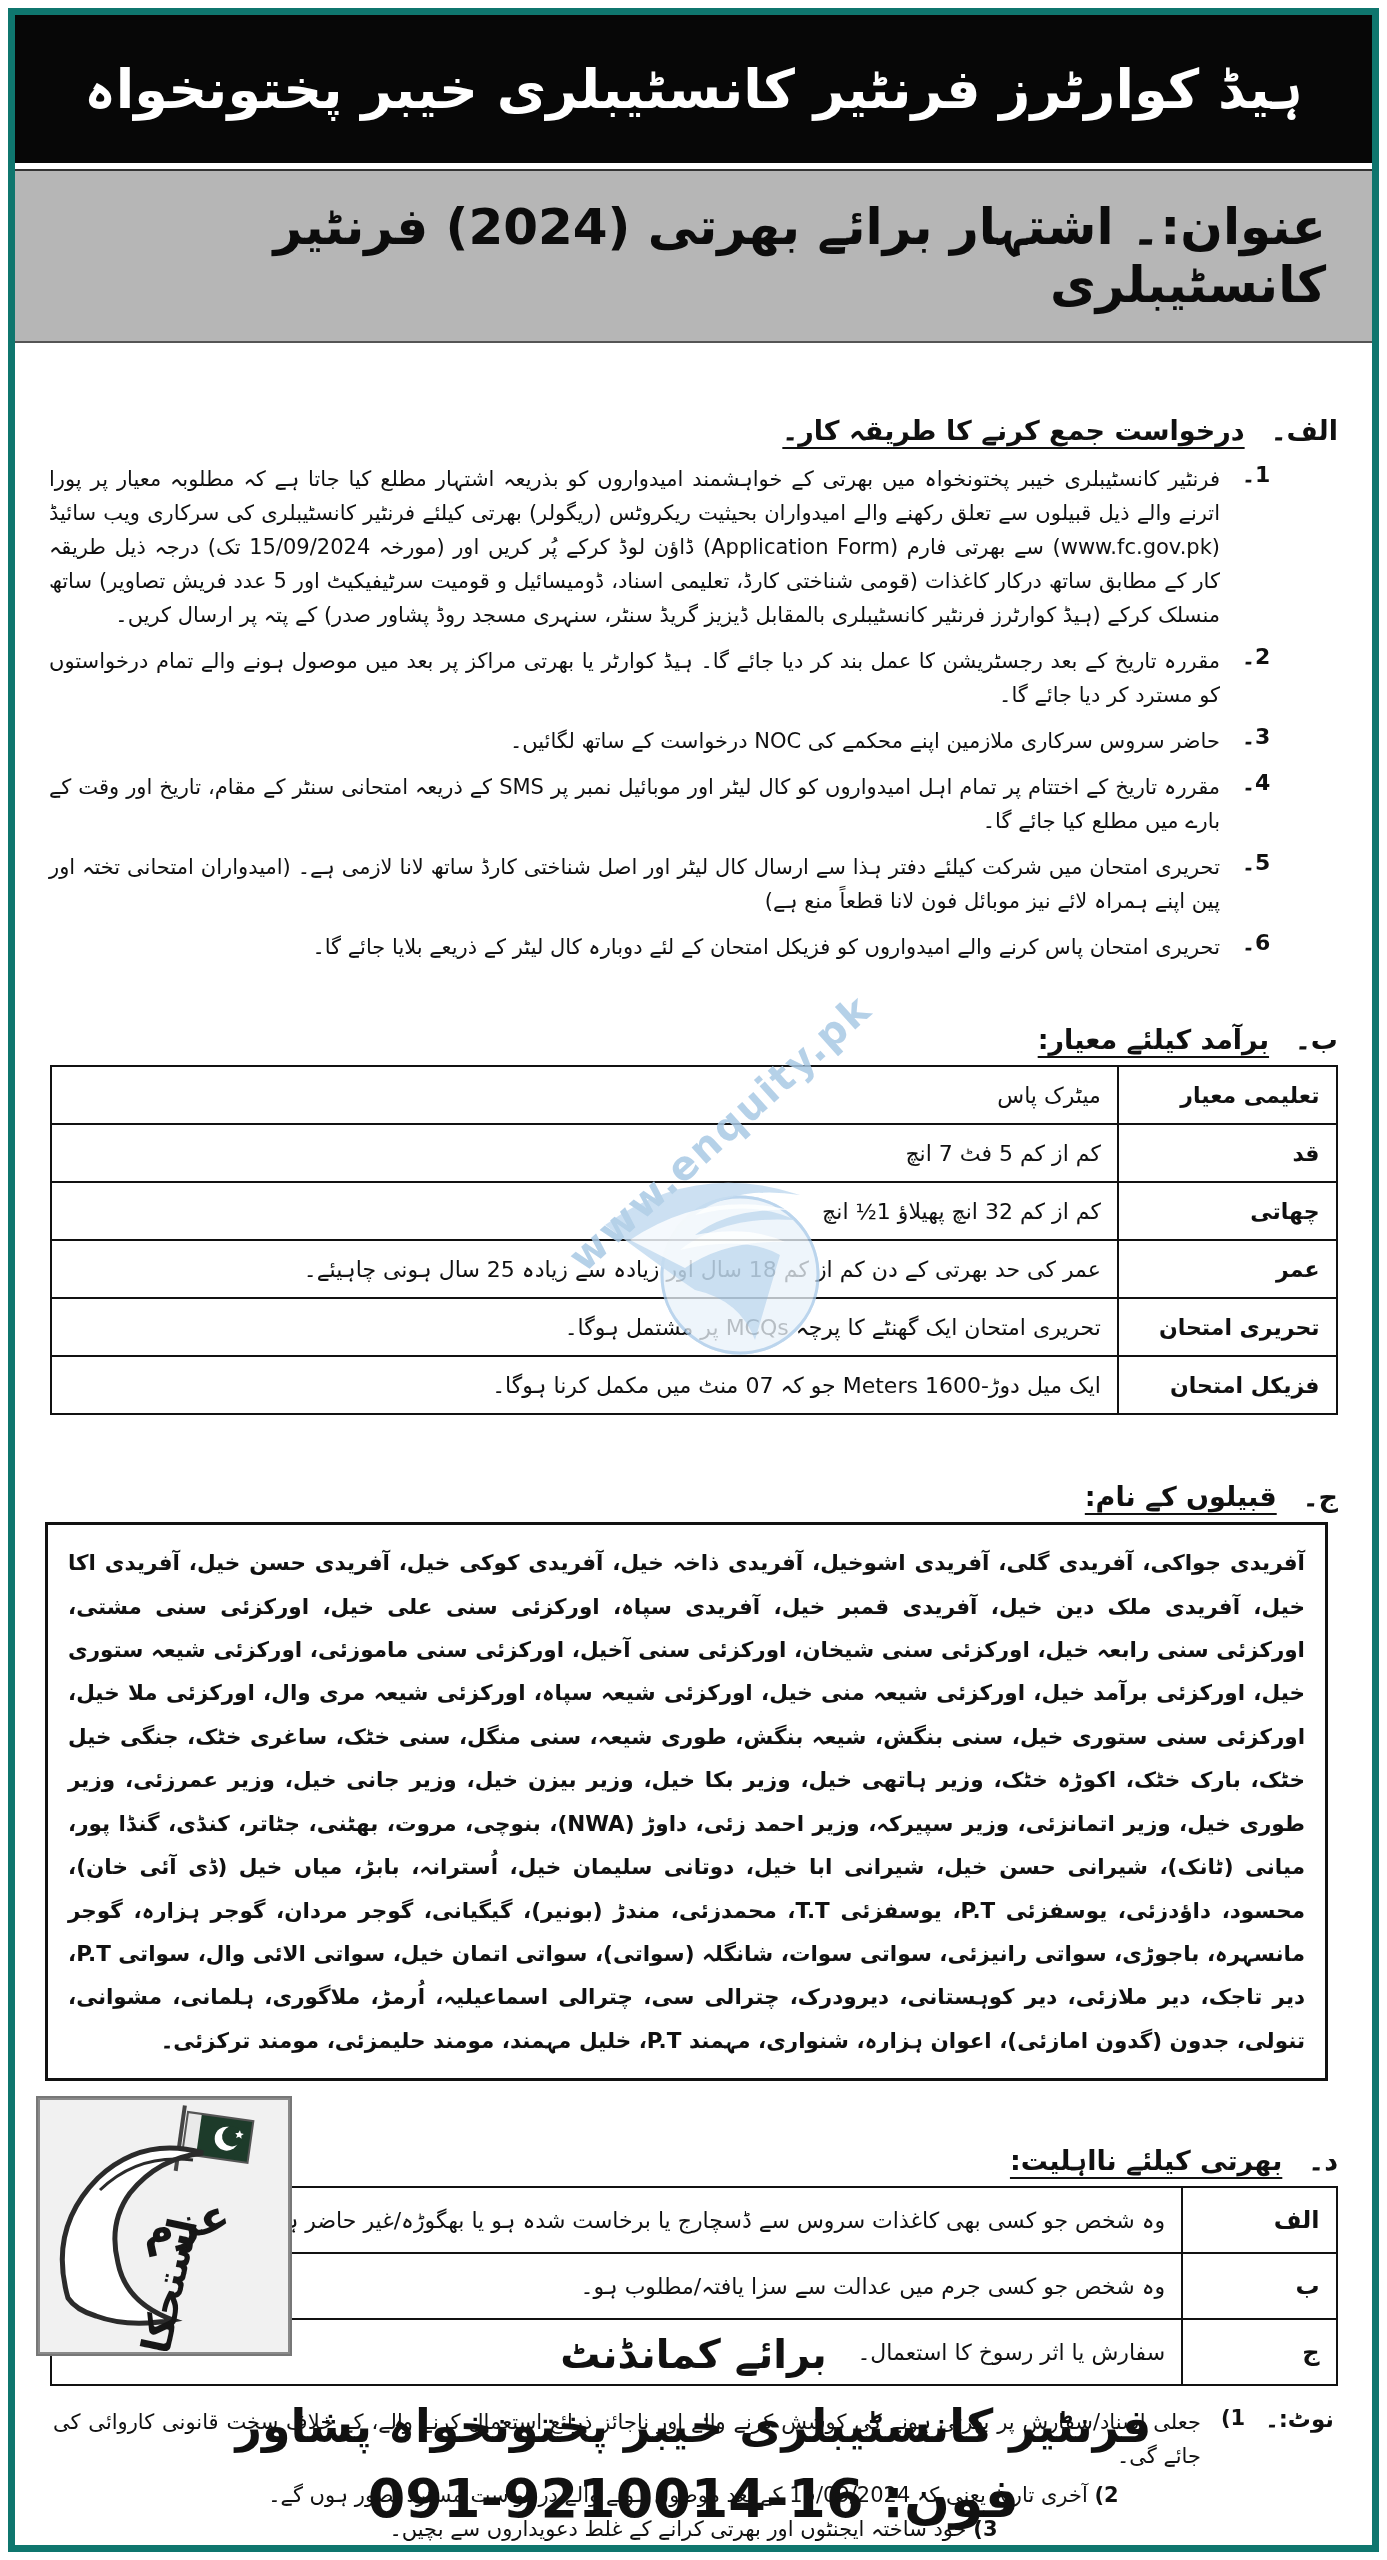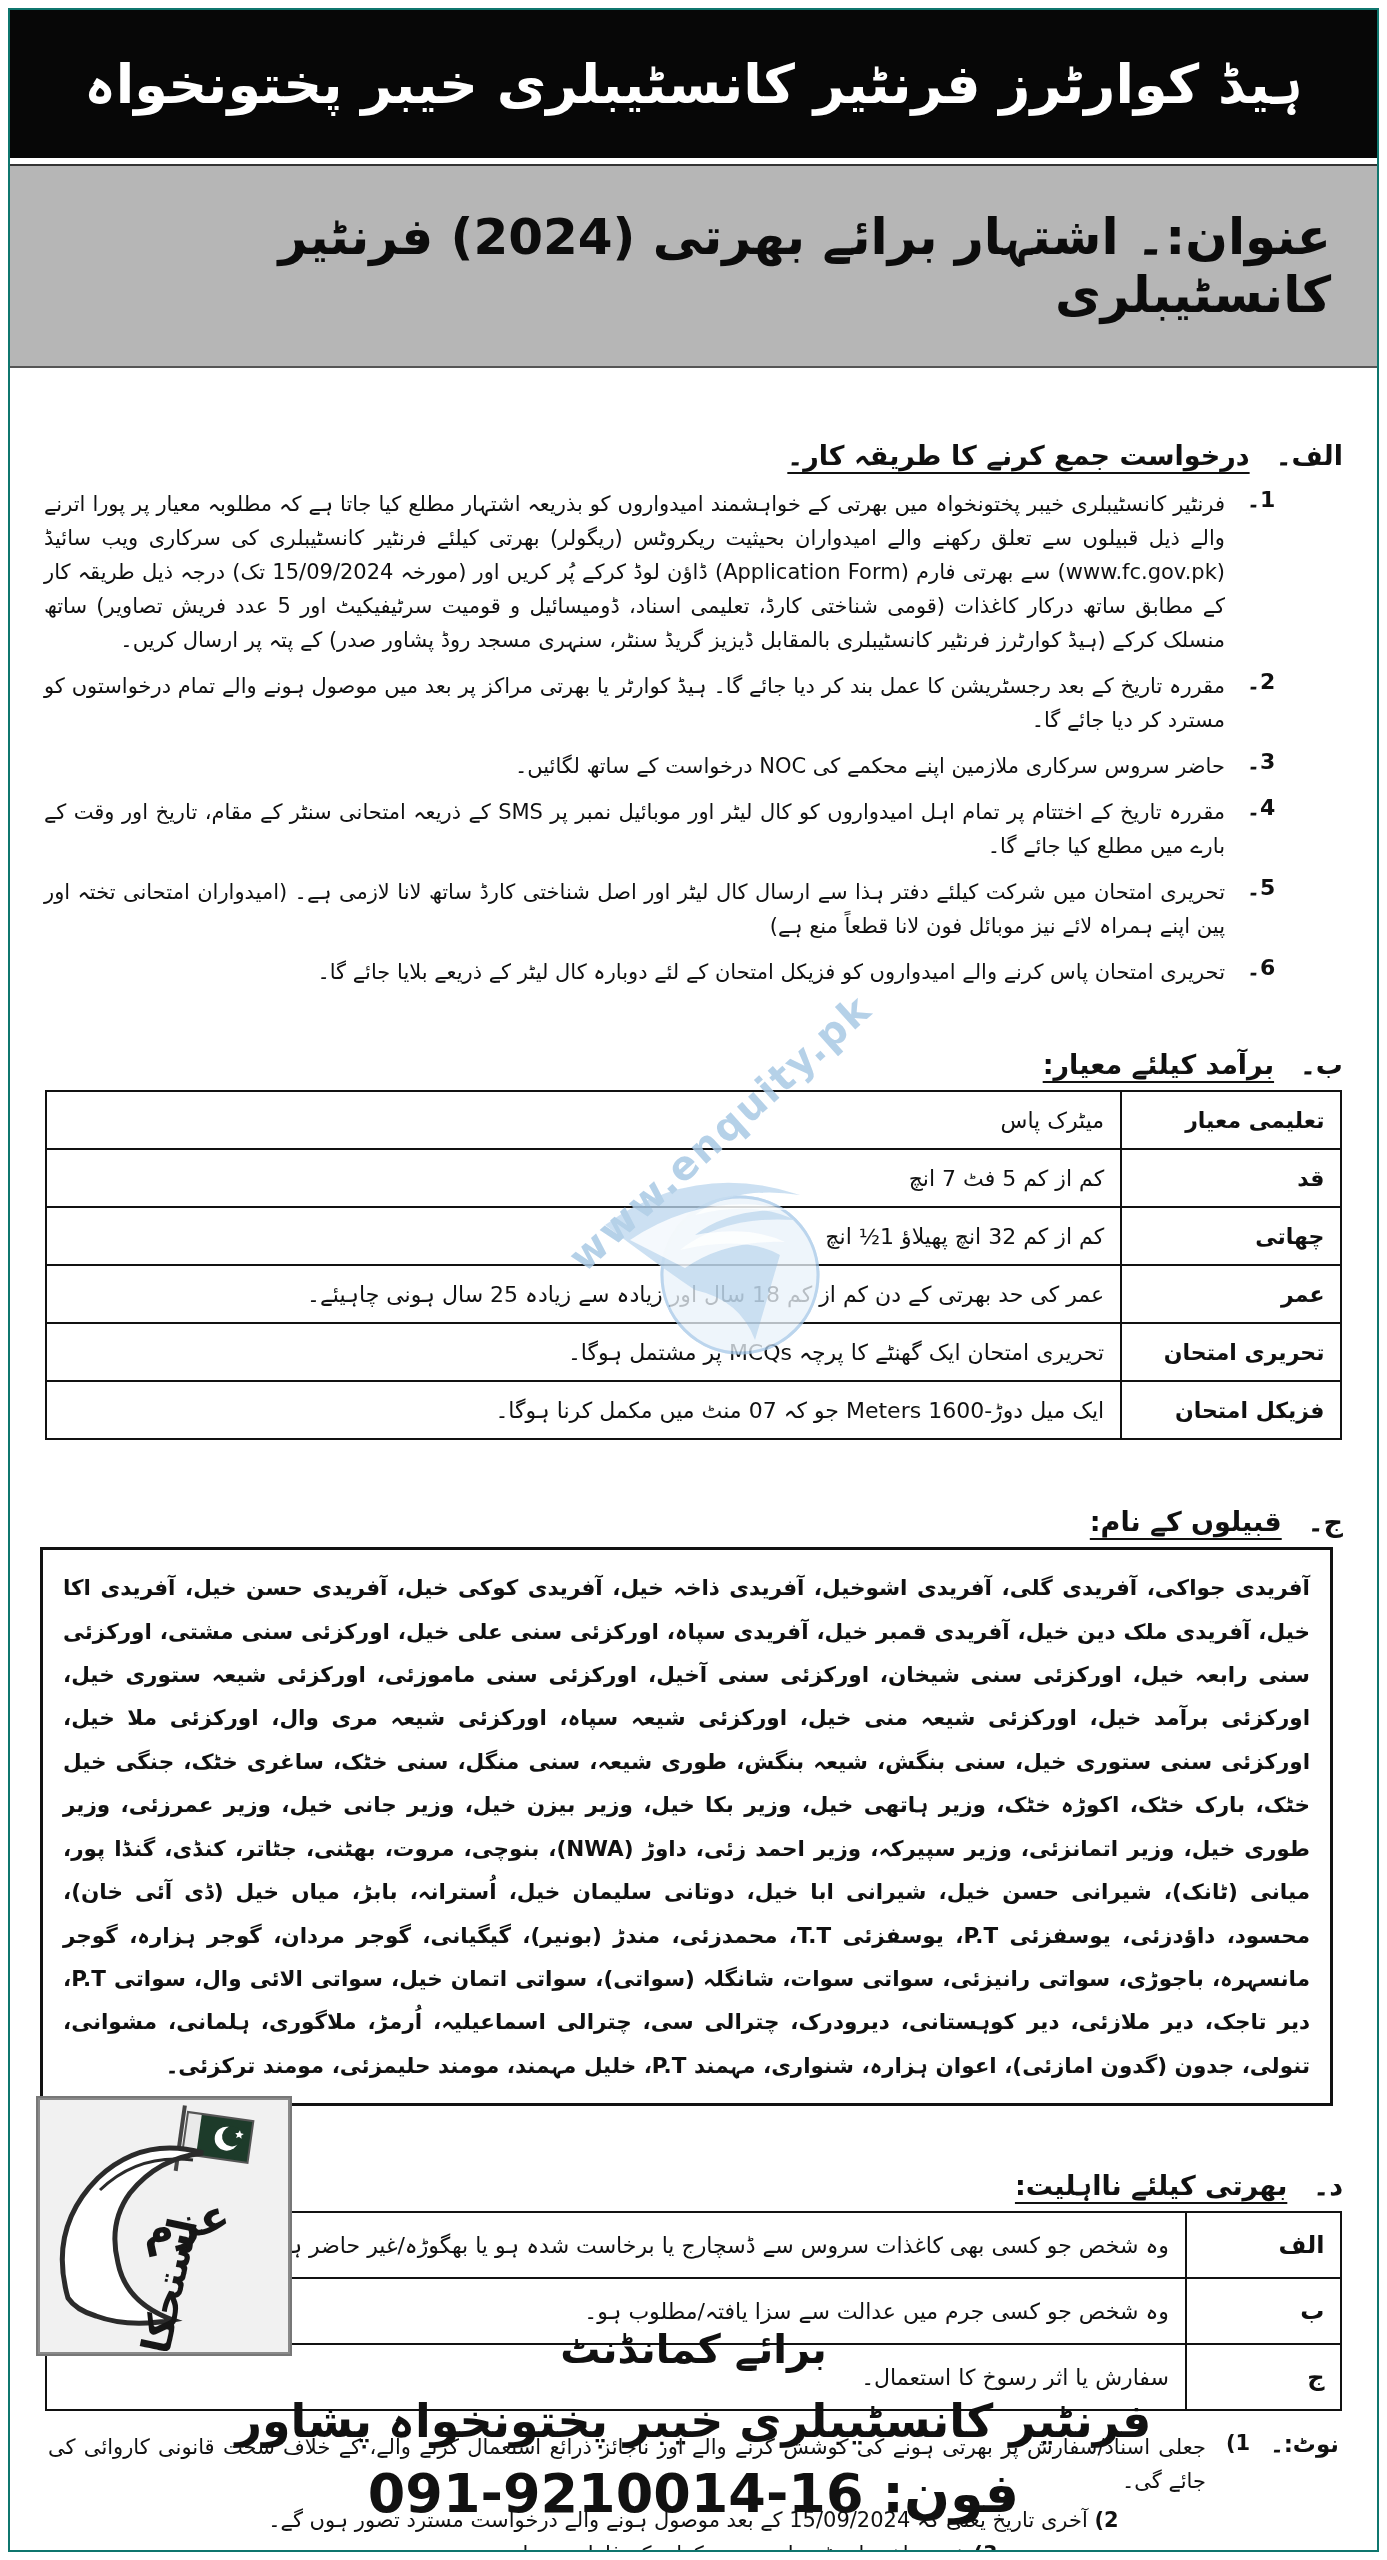--- a/index.html
+++ b/index.html
@@ -1,26 +1,26 @@
 <!DOCTYPE html>
 <html lang="ur" dir="rtl"><head>
 <meta charset="utf-8">
 <style>
   * { margin:0; padding:0; box-sizing:border-box; }
   html,body { background:#e8e8e8; }
   body { width:1387px; height:2560px; position:relative; overflow:hidden;
          font-family:"DejaVu Sans", sans-serif; color:#111; }
   .page { position:absolute; inset:0; background:#ffffff; }
-  .frame { position:absolute; inset:8px; border:2px solid #0f766e; background:#fff; overflow:hidden; }
+  .frame { position:absolute; inset:8px; border:7px solid #0f766e; background:#fff; overflow:hidden; }
 
   
   .header-bar { background:#070707; color:#fff; height:148px; display:flex;
                 align-items:center; justify-content:center; }
   .header-bar span { font-size:54px; font-weight:700; letter-spacing:1px; }
-  .title-bar { background:#b6b6b6; height:204px; margin-top:6px; display:flex;
+  .title-bar { background:#b6b6b6; height:174px; margin-top:6px; display:flex;
                align-items:center; padding:0 46px; border-top:2px solid #333; border-bottom:2px solid #555;}
   .title-bar span { font-size:50px; font-weight:700; color:#0c0c0c; }
 
   
   .content { padding:18px 28px 0 28px; direction:rtl; }
   .sec-head { display:flex; align-items:baseline; gap:26px; margin:14px 6px 10px 0; }
   .sec-letter { font-size:27px; font-weight:700;margin-top:40px; }
   .sec-title { font-size:27px; font-weight:700; text-decoration:underline;
                text-underline-offset:7px; text-decoration-thickness:2px; }
 

